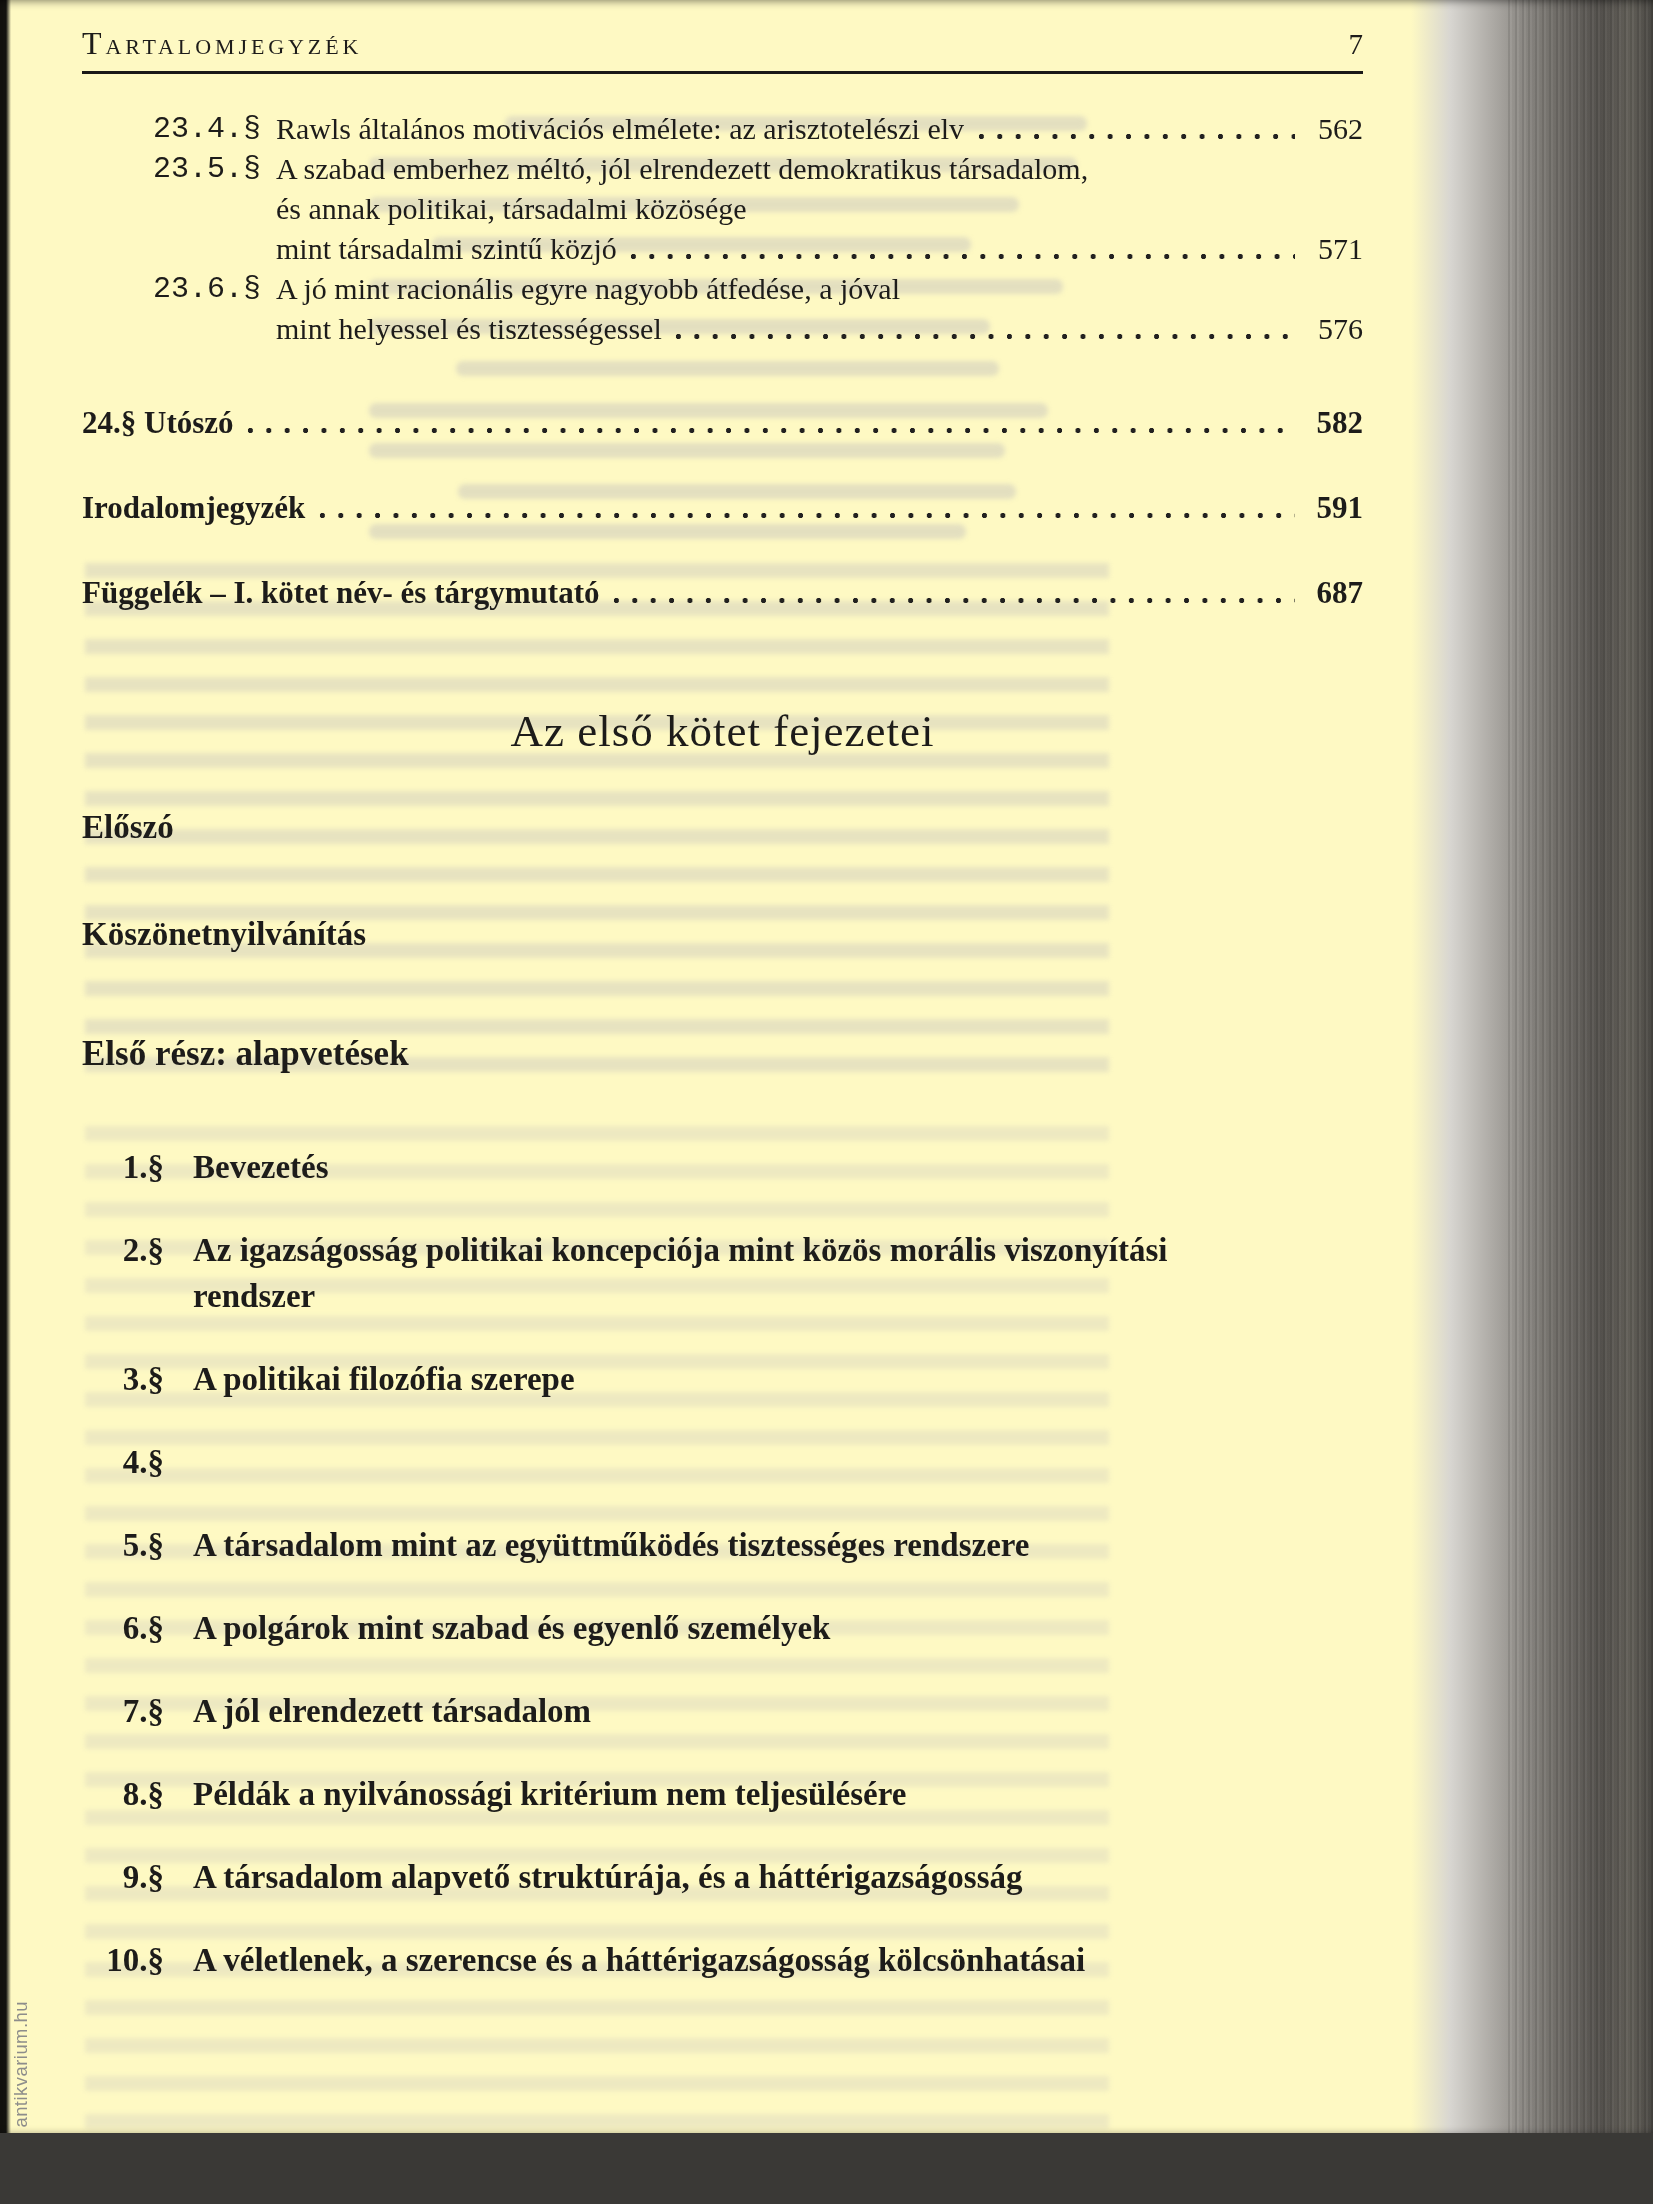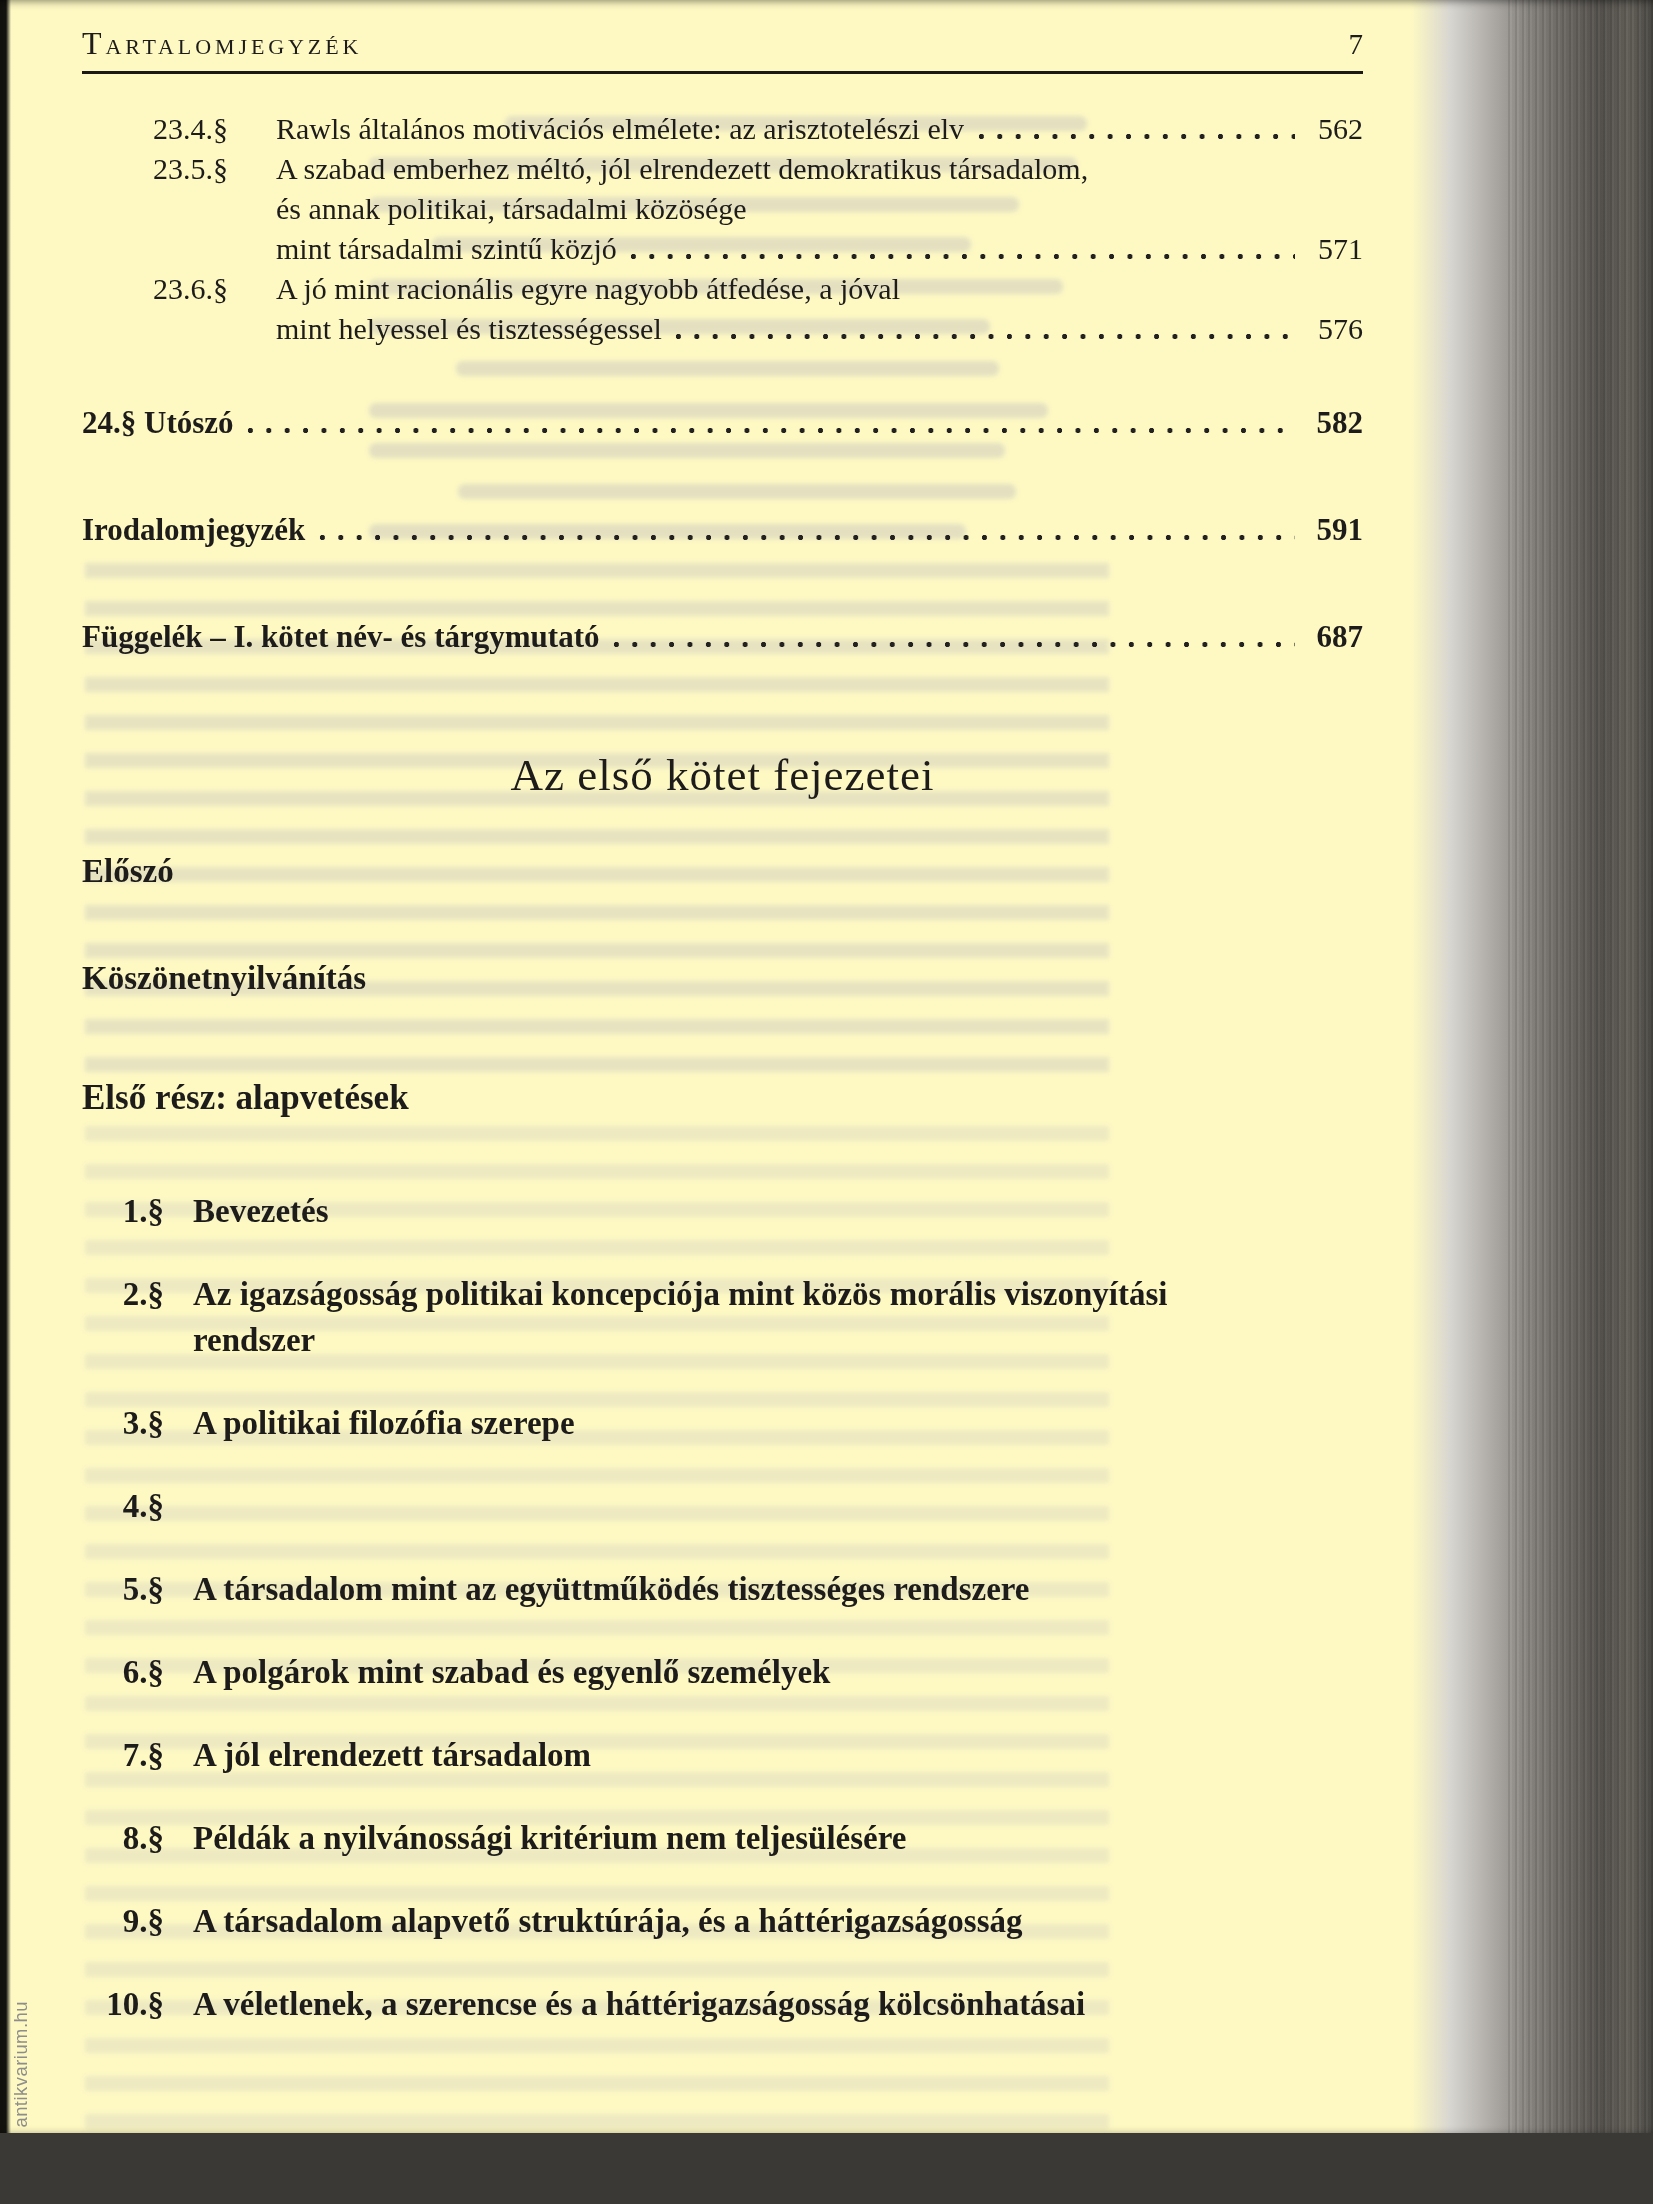--- a/index.html
+++ b/index.html
@@ -33,33 +33,33 @@
   
   .text-block { position: absolute; left: 82px; top: 0; width: 1281px; z-index: 3; }
 
   .header-row { display: flex; justify-content: space-between; align-items: baseline; margin-top: 25px; }
   .header-title { font-variant: small-caps; font-size: 32px; letter-spacing: 3.9px; }
   .header-page { font-size: 29px; }
   .header-rule { height: 2.9px; background: #1a1918; margin-top: 8.7px; }
 
   .toc { margin-top: 35px; font-size: 30px; line-height: 40px; }
   .sub-entry { display: flex; padding-left: 71px; }
-  .sub-num { width: 123px; flex: none; }
+  .sub-num { width: 123px; flex: none; font-family: Liberation Mono, monospace; }
   .sub-body { flex: 1; min-width: 0; }
   .dotrow { display: flex; align-items: baseline; }
   .dotrow .label { white-space: nowrap; }
   .leader {
     flex: 1; min-width: 19.4px; align-self: flex-end;
     height: 6.8px; margin: 0 7.8px 8.7px 13.6px;
     background-image: radial-gradient(circle at 3.4px 3.4px, #222120 2.2px, transparent 2.9px);
     background-size: 18.4px 6.8px; background-repeat: repeat-x; background-position: 0 0;
   }
   .pg { flex: none; min-width: 60px; text-align: right; }
 
-  .main-entry { font-weight: 700; font-size: 31px; margin-top: 67px; }
+  .main-entry { font-weight: 700; font-size: 31px; margin-top: 45px; }
   .main-entry.first { margin-top: 54px; align-items: flex-end; }
 
   .vol-title {
     margin: 93px 0 0 0; text-align: center;
     font-size: 45px; font-weight: 400; letter-spacing: 1px; line-height: 50px;
   }
 
   .front-item { font-weight: 700; font-size: 33px; line-height: 43px; }
   .front-item.first { margin-top: 64px; }
   .front-item.second { margin-top: 50px; }

